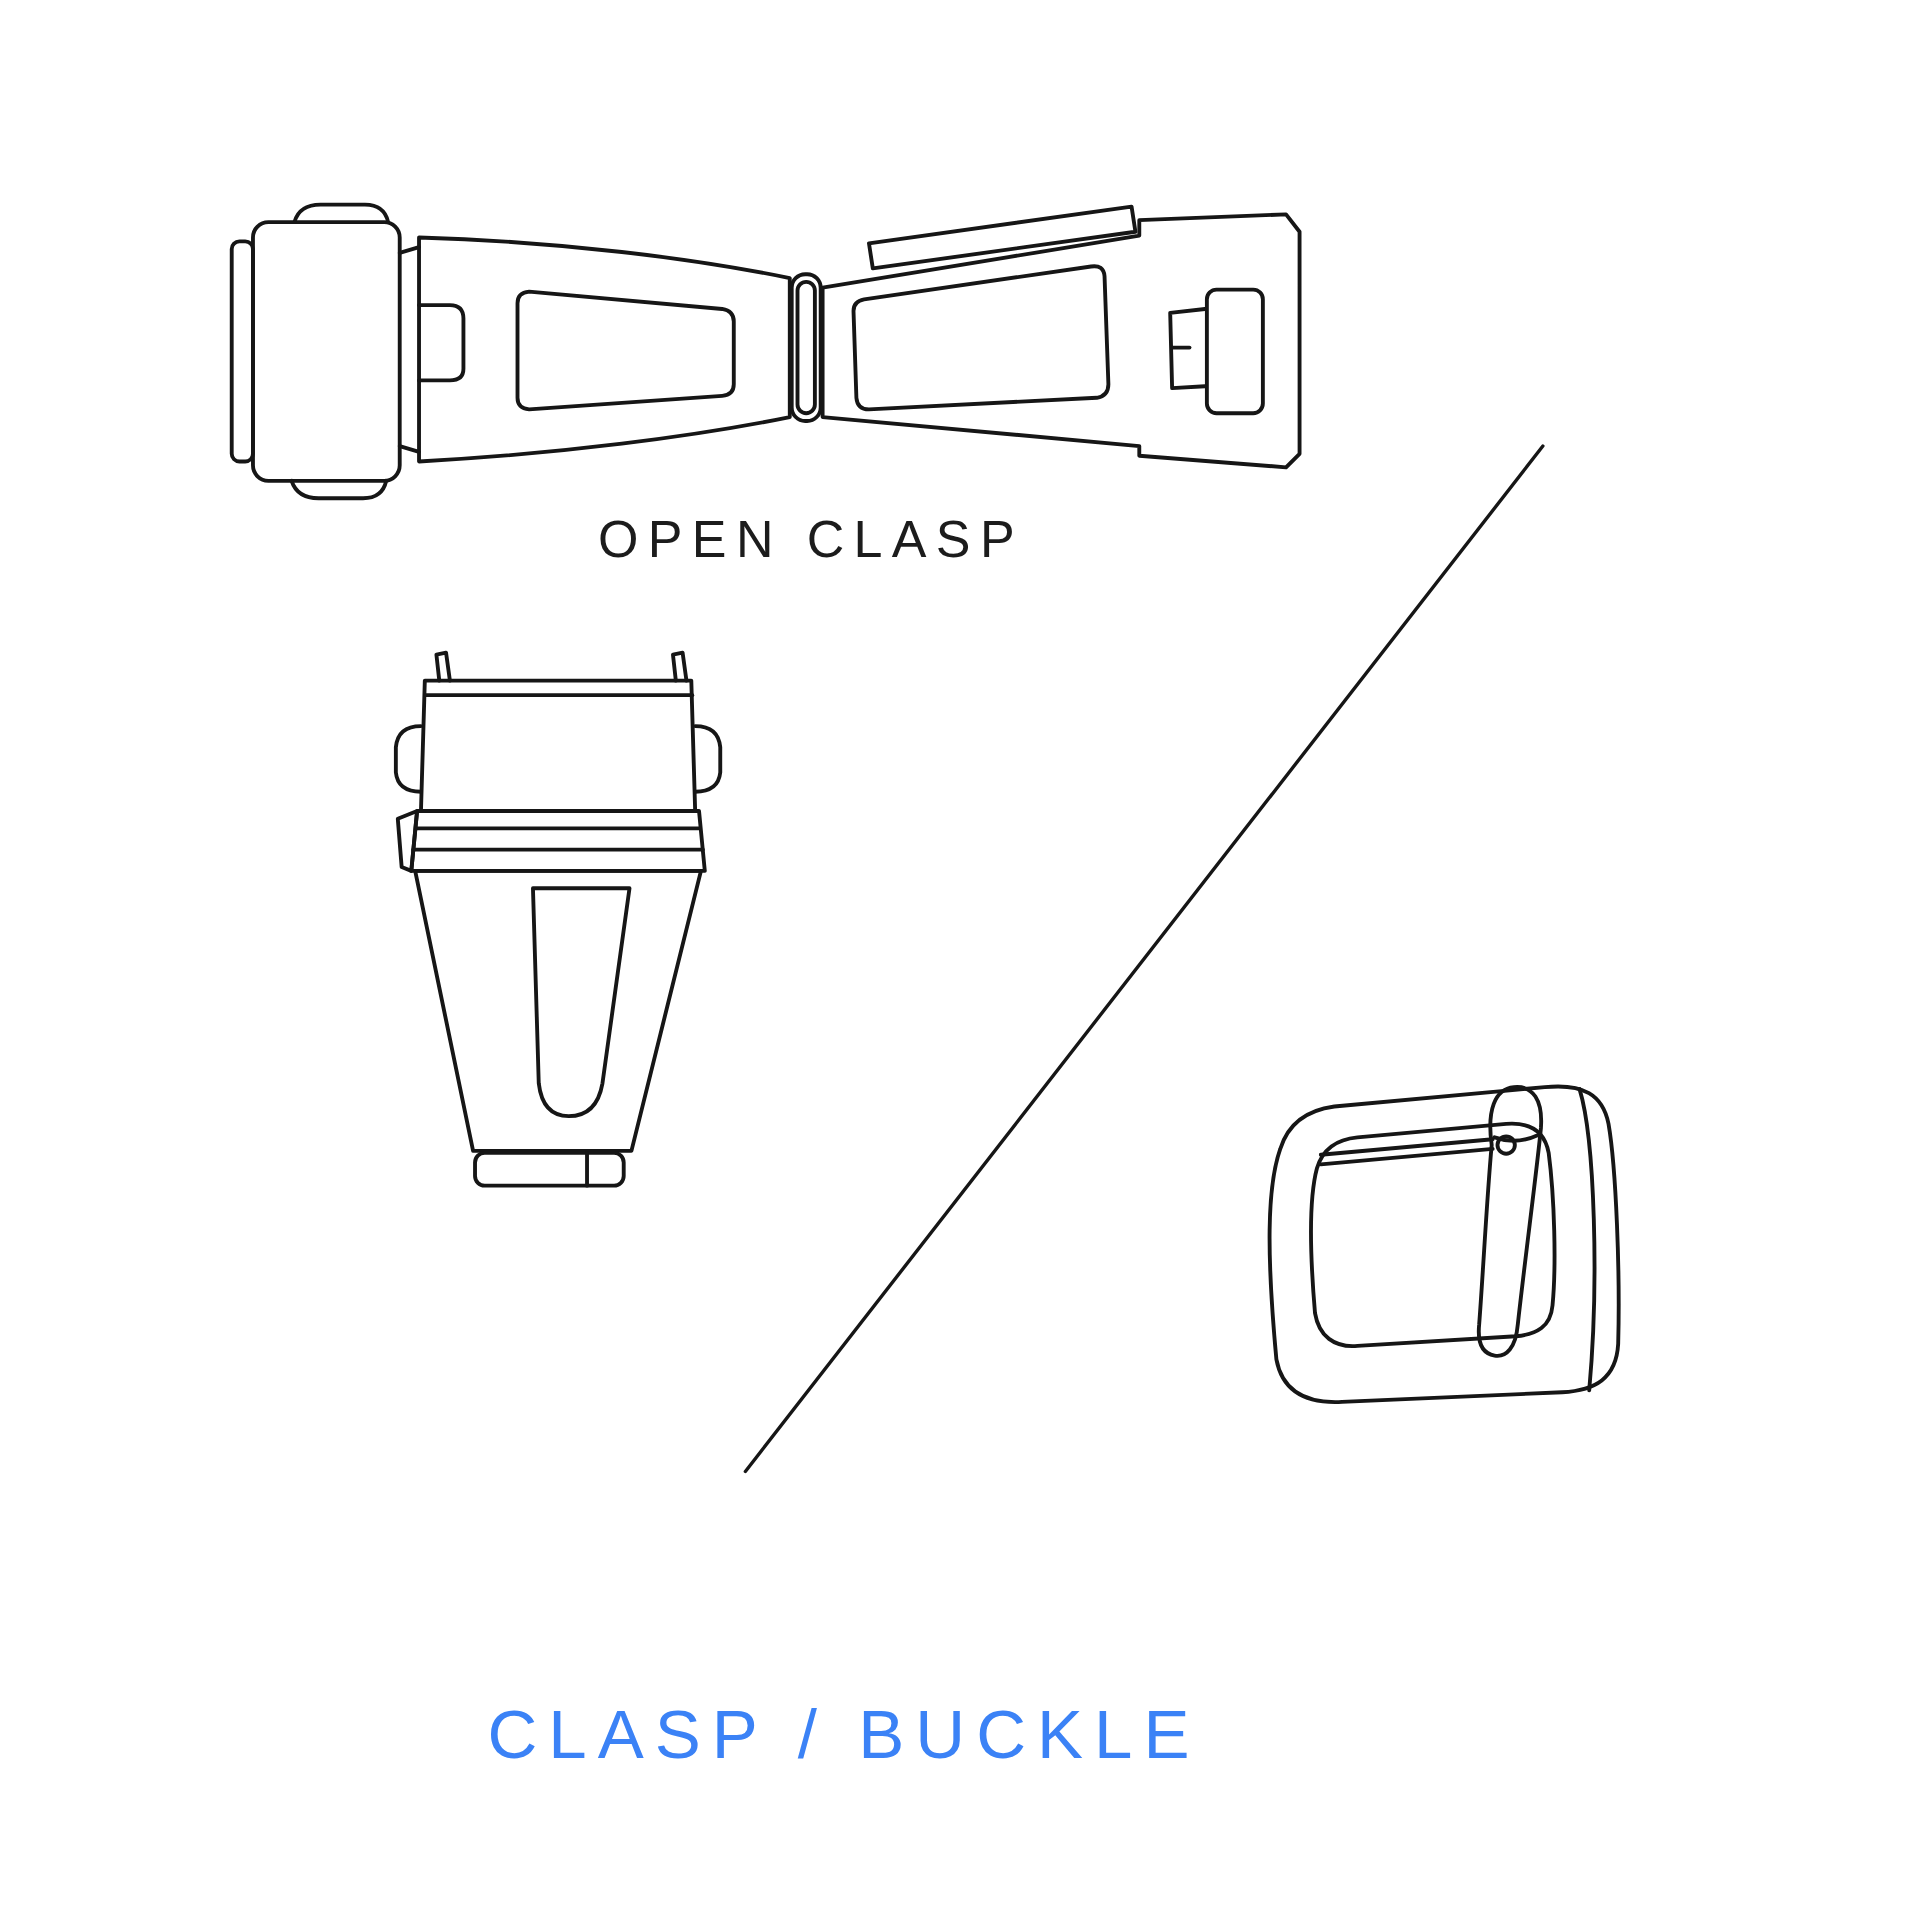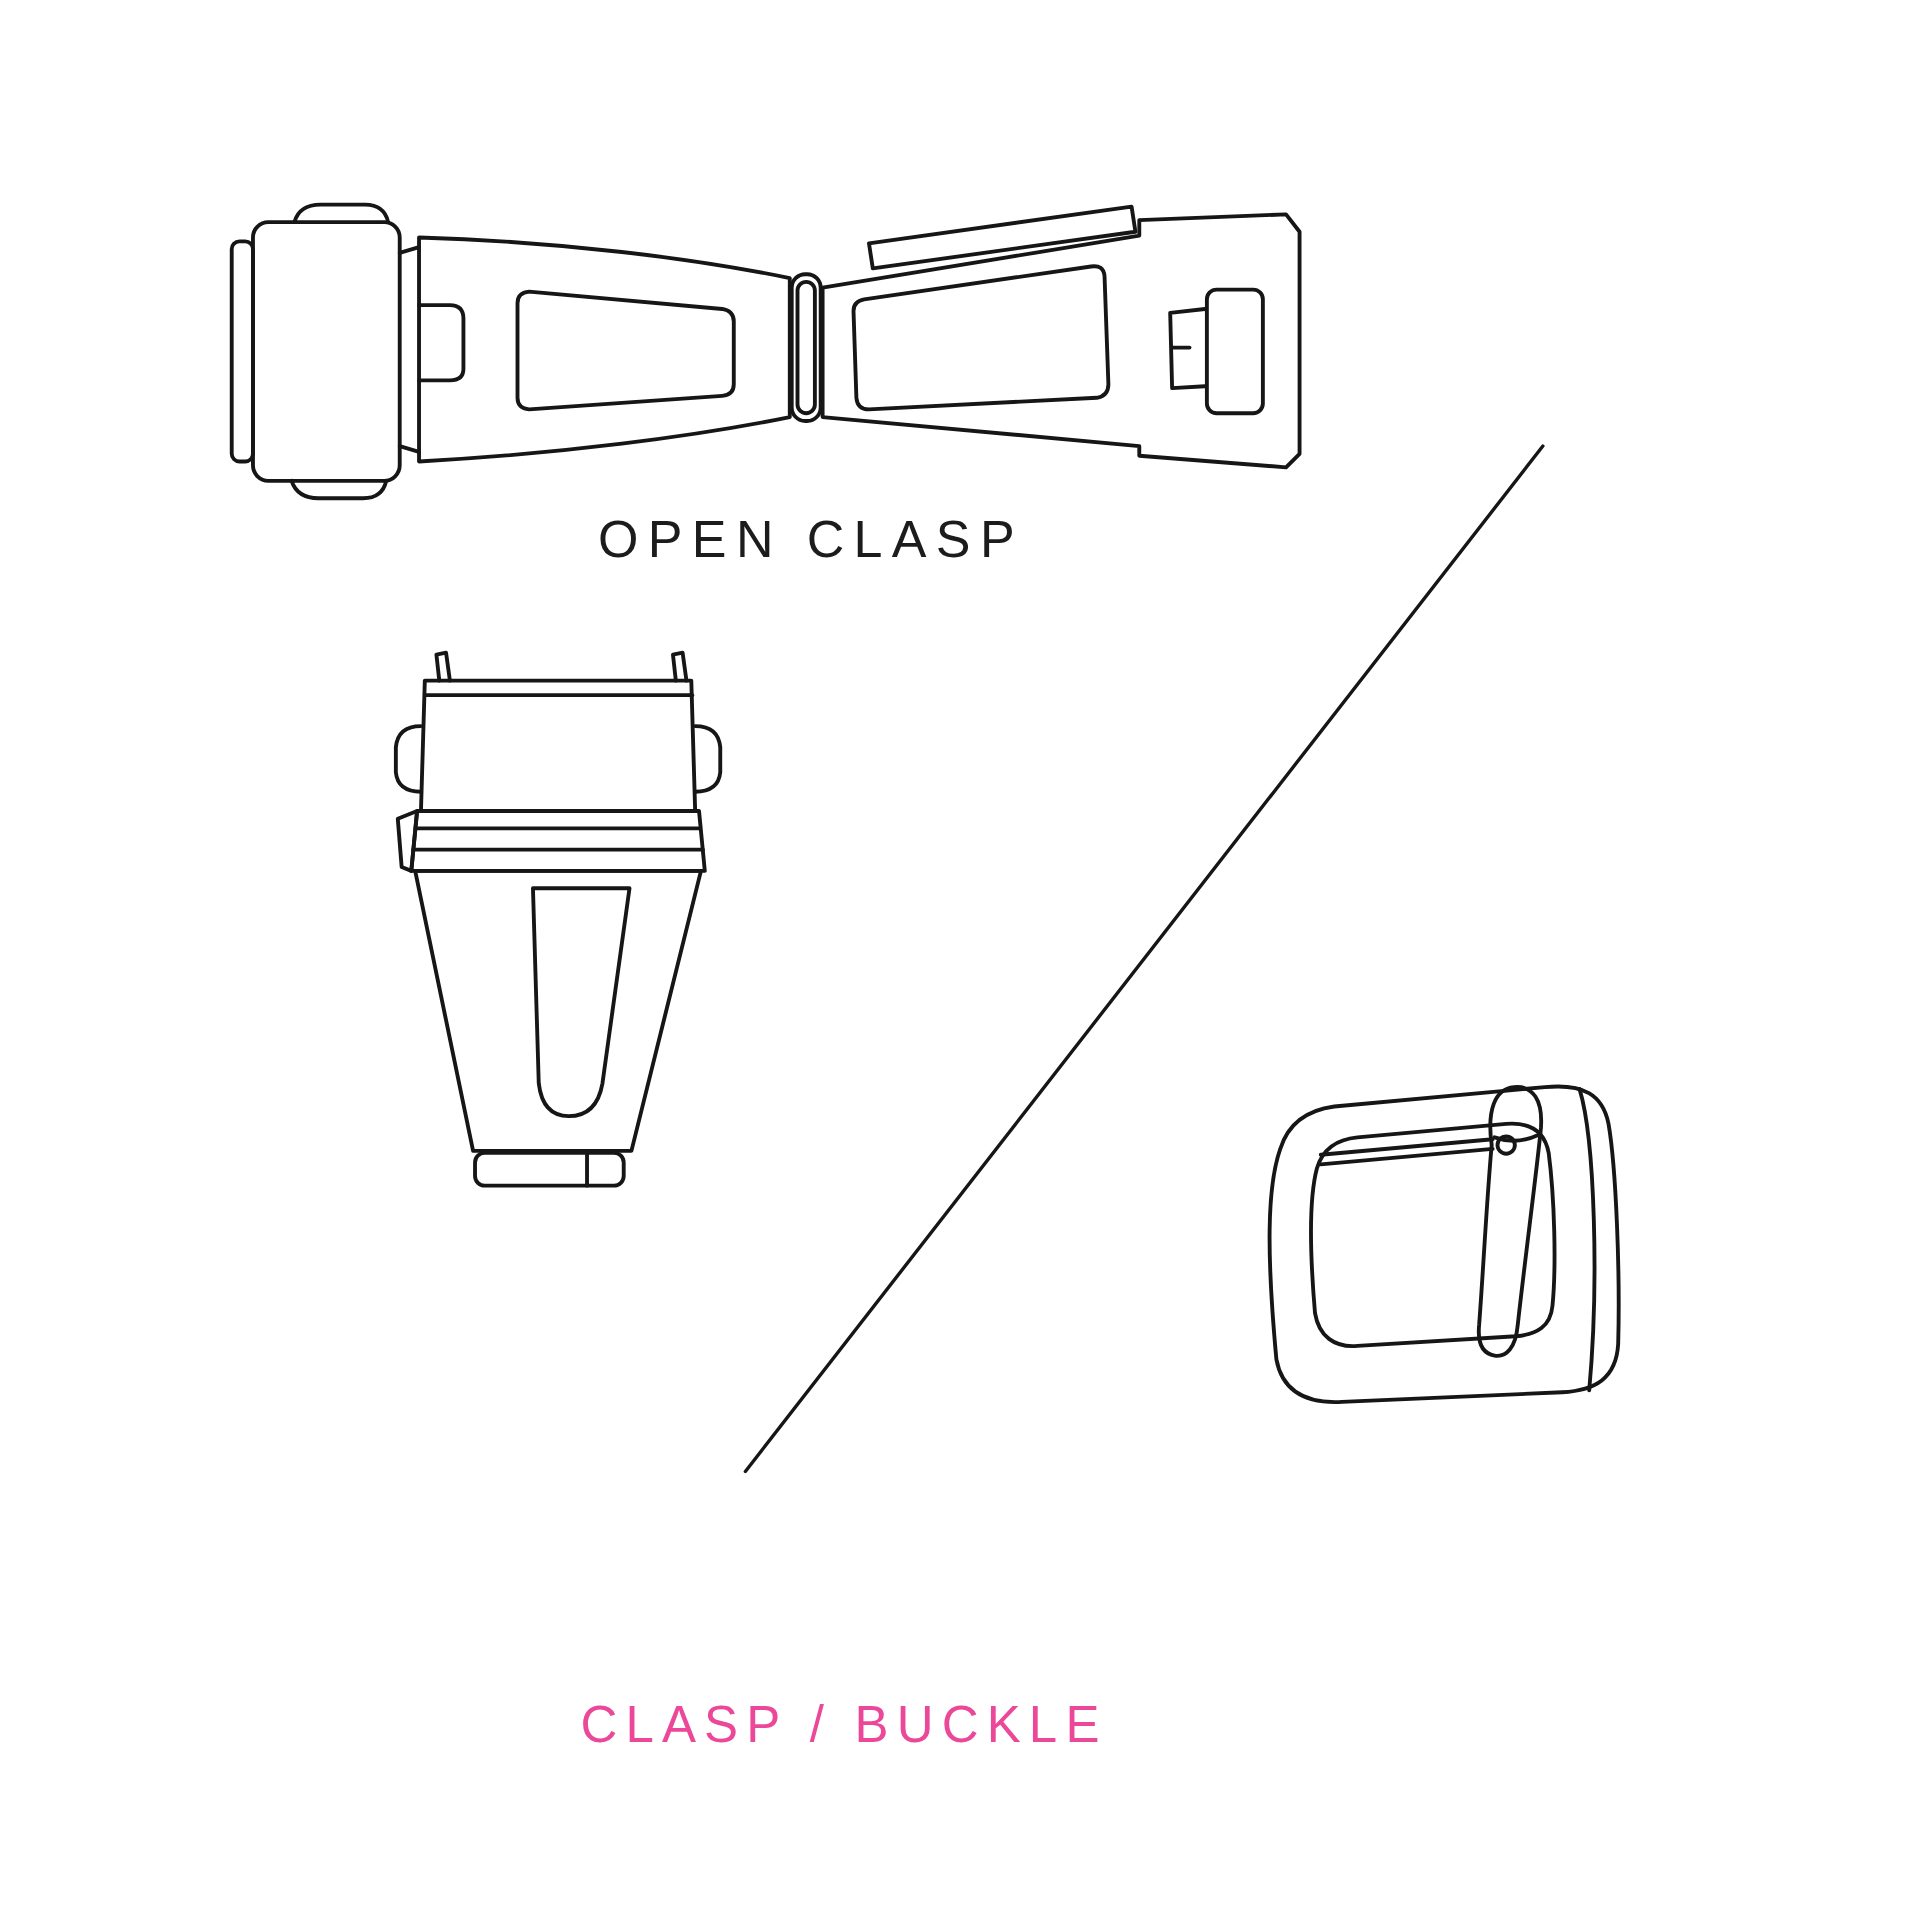--- a/index.html
+++ b/index.html
@@ -33,22 +33,22 @@
     font-weight:400;
     white-space:nowrap;
   }
   .label-open{ left:425px; top:509px; width:772px; }
   .label-closed{ left:244px; top:1240px; width:579px; }
   .title{
     position:absolute;
     left:0; right:0;
     top:1695px;
     text-align:center;
-    color:#ec4899;
-    font-size:51px;
+    color:#3b82f6;
+    font-size:69px;
     font-weight:400;
     letter-spacing:0.16em;
     white-space:nowrap;
   }
 </style>
 </head>
 <body>
 
 <div class="canvas">
 

